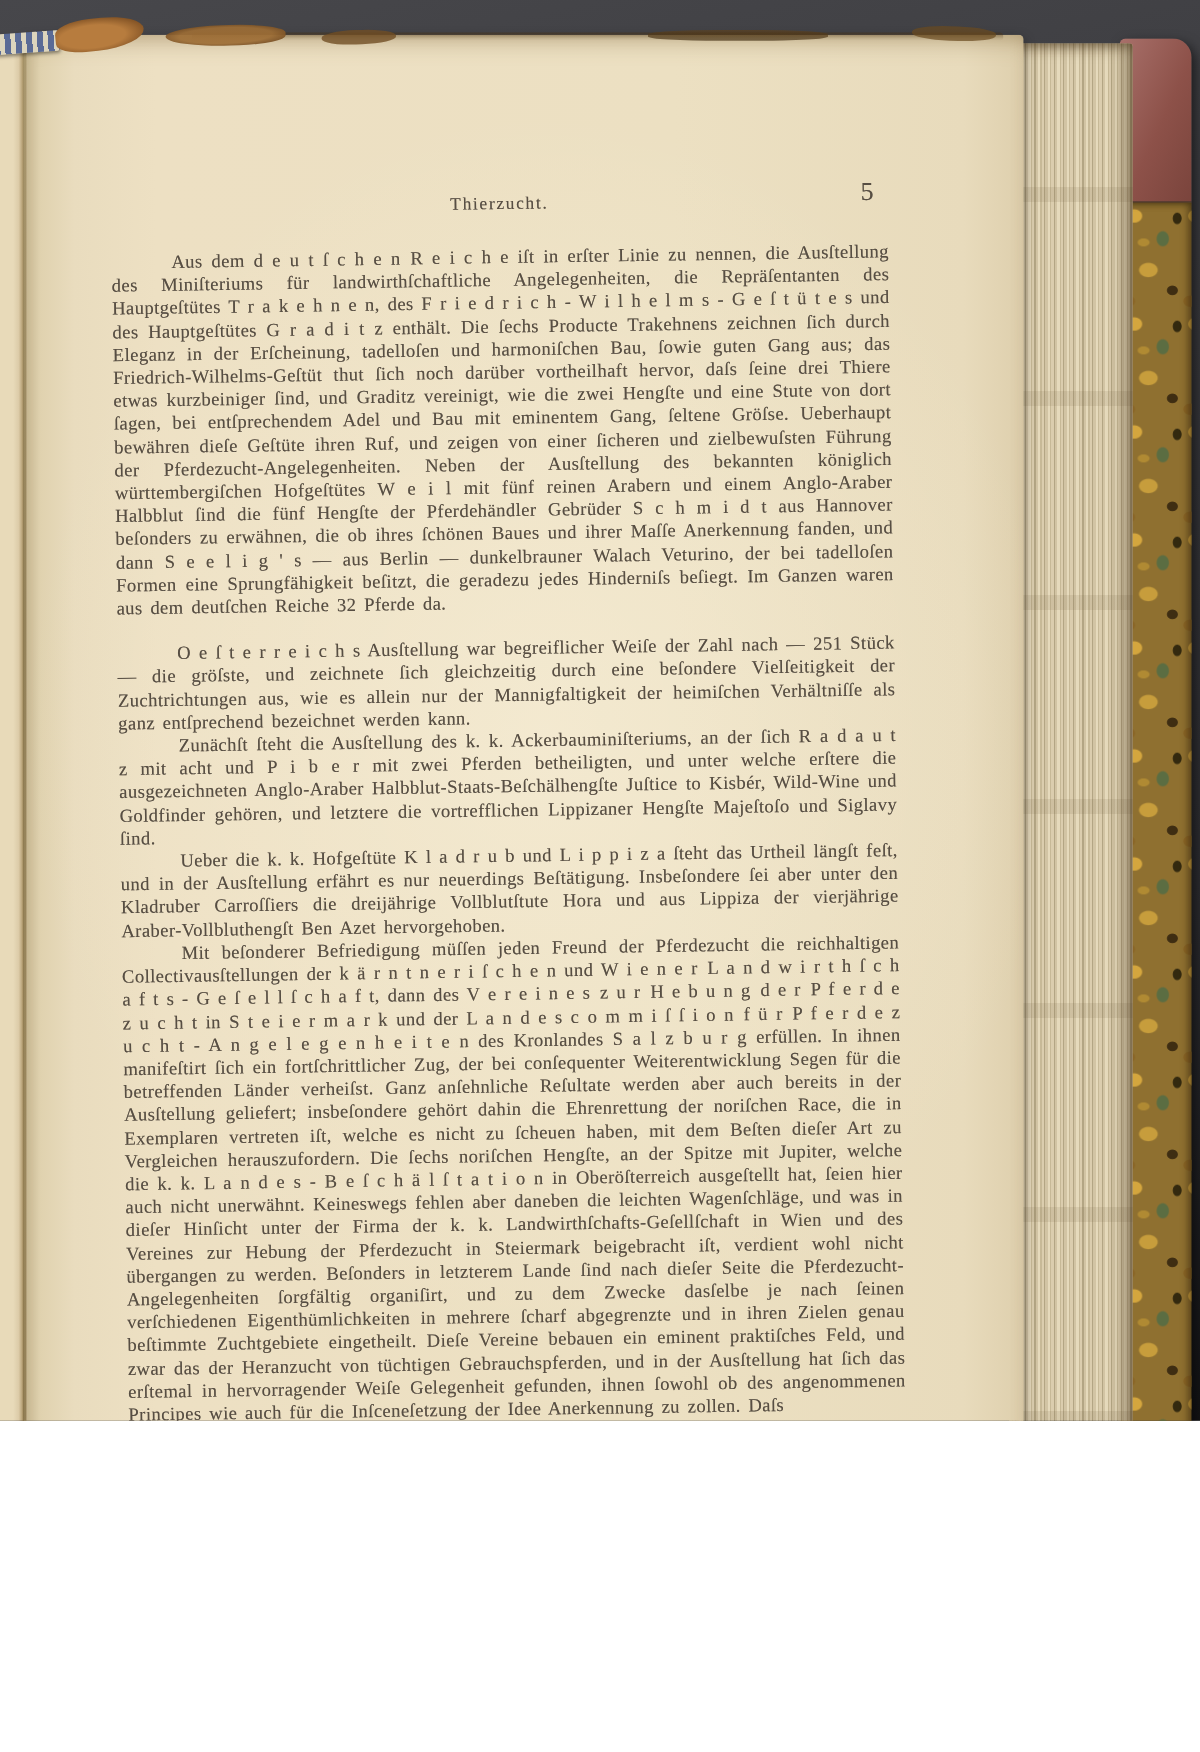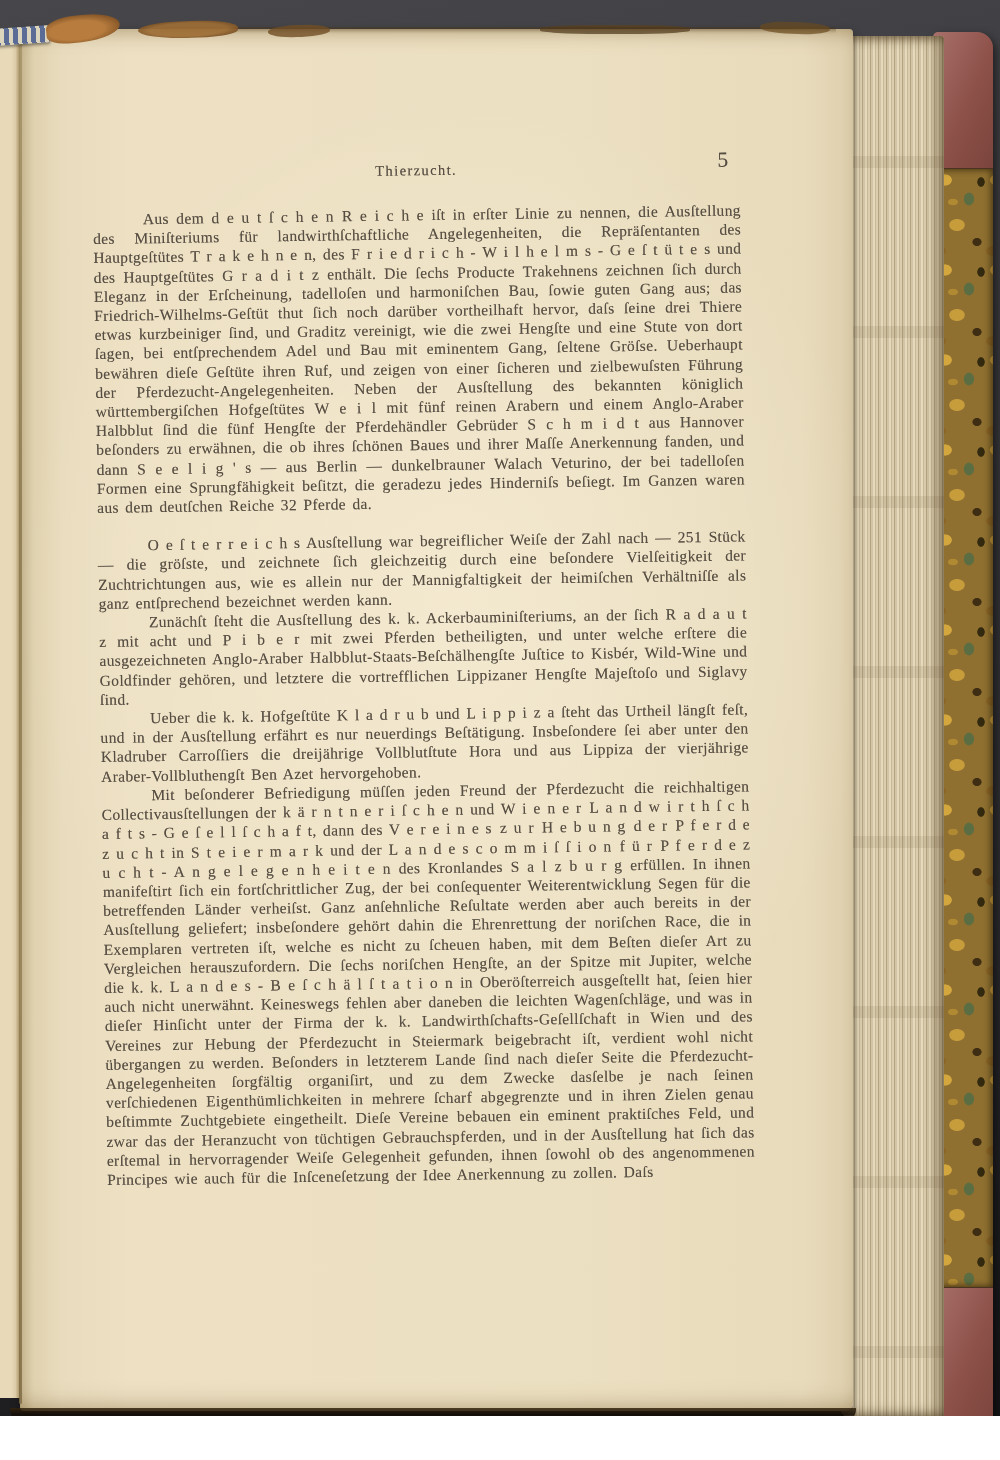--- a/index.html
+++ b/index.html
@@ -1,18 +1,18 @@
 <!DOCTYPE html>
 <html lang="de"><head>
 <meta charset="utf-8">
 <style>
   html,body{margin:0;padding:0;}
   body{width:1000px;height:1460px;font-family:"Liberation Serif","DejaVu Serif",serif;}
 
-  .scene{position:relative;width:1000px;height:1416px;overflow:hidden;
+  .scene{position:relative;width:1000px;height:1184px;overflow:hidden;
     background:linear-gradient(168deg,#47474b 0%,#3b3b3f 30%,#2d2d31 68%,#141416 100%);font-family:Liberation Serif, serif;}
 
   
   .cover{position:absolute;left:933px;top:32px;width:60px;height:1398px;
     border-radius:5px 16px 14px 5px;overflow:hidden;
     box-shadow:3px 4px 10px rgba(0,0,0,.55);}
   .leather{background:linear-gradient(115deg,#a8706a 0%,#8d5149 55%,#7a443c 100%);}
   .leather-top{height:136px;border-bottom:1px solid #4a3320;}
   .leather-bottom{height:142px;border-top:1px solid #4a3320;}
   .marble{height:1118px;background-color:#8f7030;

